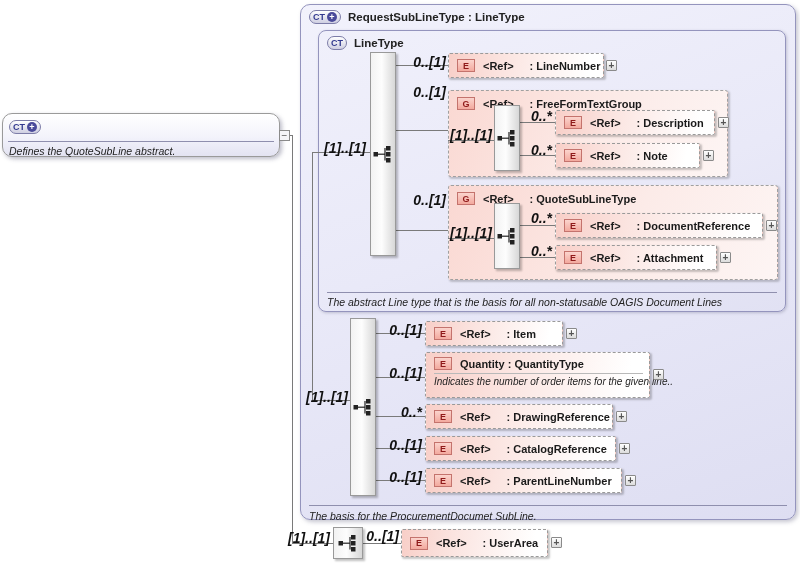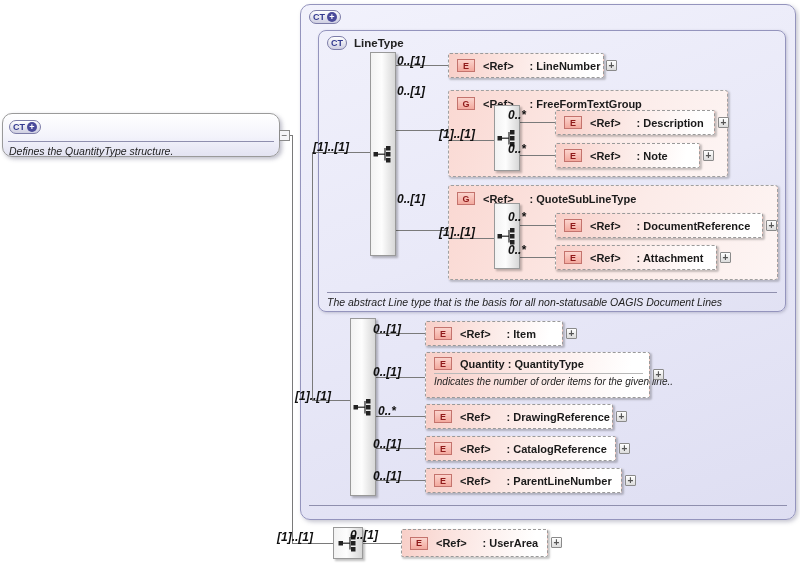--- a/index.html
+++ b/index.html
@@ -57,41 +57,43 @@
     background:linear-gradient(90deg,#f2f2f2 0%,#fdfdfd 45%,#d7d7d7 100%);
     box-shadow:1.5px 1.5px 2px rgba(0,0,0,.25);z-index:3;}
   .seq-glyph{position:absolute;left:50%;top:50%;transform:translate(-50%,-50%);}
 
   
   .plus{position:absolute;width:11px;height:11px;border:1px solid #8a8a8a;border-radius:1px;
     background:linear-gradient(180deg,#ffffff,#dcdcdc);color:#555;font-size:10px;line-height:9px;
     text-align:center;z-index:4;font-weight:bold;}
   .minus{position:absolute;width:11px;height:11px;border:1px solid #8a8a8a;
     background:#f4f4f8;color:#555;font-size:10px;line-height:9px;text-align:center;z-index:4;}
-  .card{position:absolute;width:70px;text-align:center;font-size:12px;font-weight:bold;
+  .card{position:absolute;width:70px;text-align:right;font-size:14px;font-weight:bold;
     font-style:italic;color:#111;z-index:3;white-space:nowrap;}
   .wires{position:absolute;left:0;top:0;z-index:2;}
   .quote-title{position:absolute;left:6px;top:6px;display:flex;align-items:center;gap:7px;
     font-size:11.5px;font-weight:bold;color:#222;white-space:nowrap;}
   .quote-div{position:absolute;left:5px;right:5px;top:27px;height:1px;background:#8f8fae;}
   .quote-desc{position:absolute;left:6px;top:31px;font-style:italic;font-size:10.5px;color:#222;}
 </style>
 </head>
 <body>
 
 <div class="canvas">
 
   <div class="ct-box" style="left:300px;top:4px;width:496px;height:516px">
     <div class="ct-title">
       <span class="badge-ct">
           <span>CT</span>
           <span class="pl">+</span>
         </span>
+      <span>RequestSubLineType : LineType</span>
     </div>
     <div class="annot-div" style="left:8px;right:8px;top:500px"></div>
+    <div class="annot" style="left:8px;top:505px">The basis for the ProcurementDocumet SubLine.</div>
   </div>
 
   <div class="ct-box inner" style="left:318px;top:30px;width:468px;height:282px">
     <div class="ct-title">
       <span class="badge-ct">
           <span>CT</span>
         </span>
       <span>LineType</span>
     </div>
     <div class="annot-div" style="left:8px;right:8px;top:261px"></div>
@@ -99,21 +101,21 @@
   </div>
 
   <div class="quote-box" style="left:2px;top:113px;width:278px;height:44px">
     <div class="quote-title">
       <span class="badge-ct">
           <span>CT</span>
           <span class="pl">+</span>
         </span>
     </div>
     <div class="quote-div"></div>
-    <div class="quote-desc">Defines the QuantityType structure.</div>
+    <div class="quote-desc">Defines the QuoteSubLine abstract.</div>
   </div>
 
   <div class="grp-box" style="left:448px;top:90px;width:280px;height:87px">
     <div class="grp-title">
       <span class="badge-eg">G</span>
       <span class="ref">&lt;Ref&gt;</span>
       <span class="nm">: FreeFormTextGroup</span>
     </div>
   </div>
   <div class="grp-box" style="left:448px;top:185px;width:330px;height:95px">

